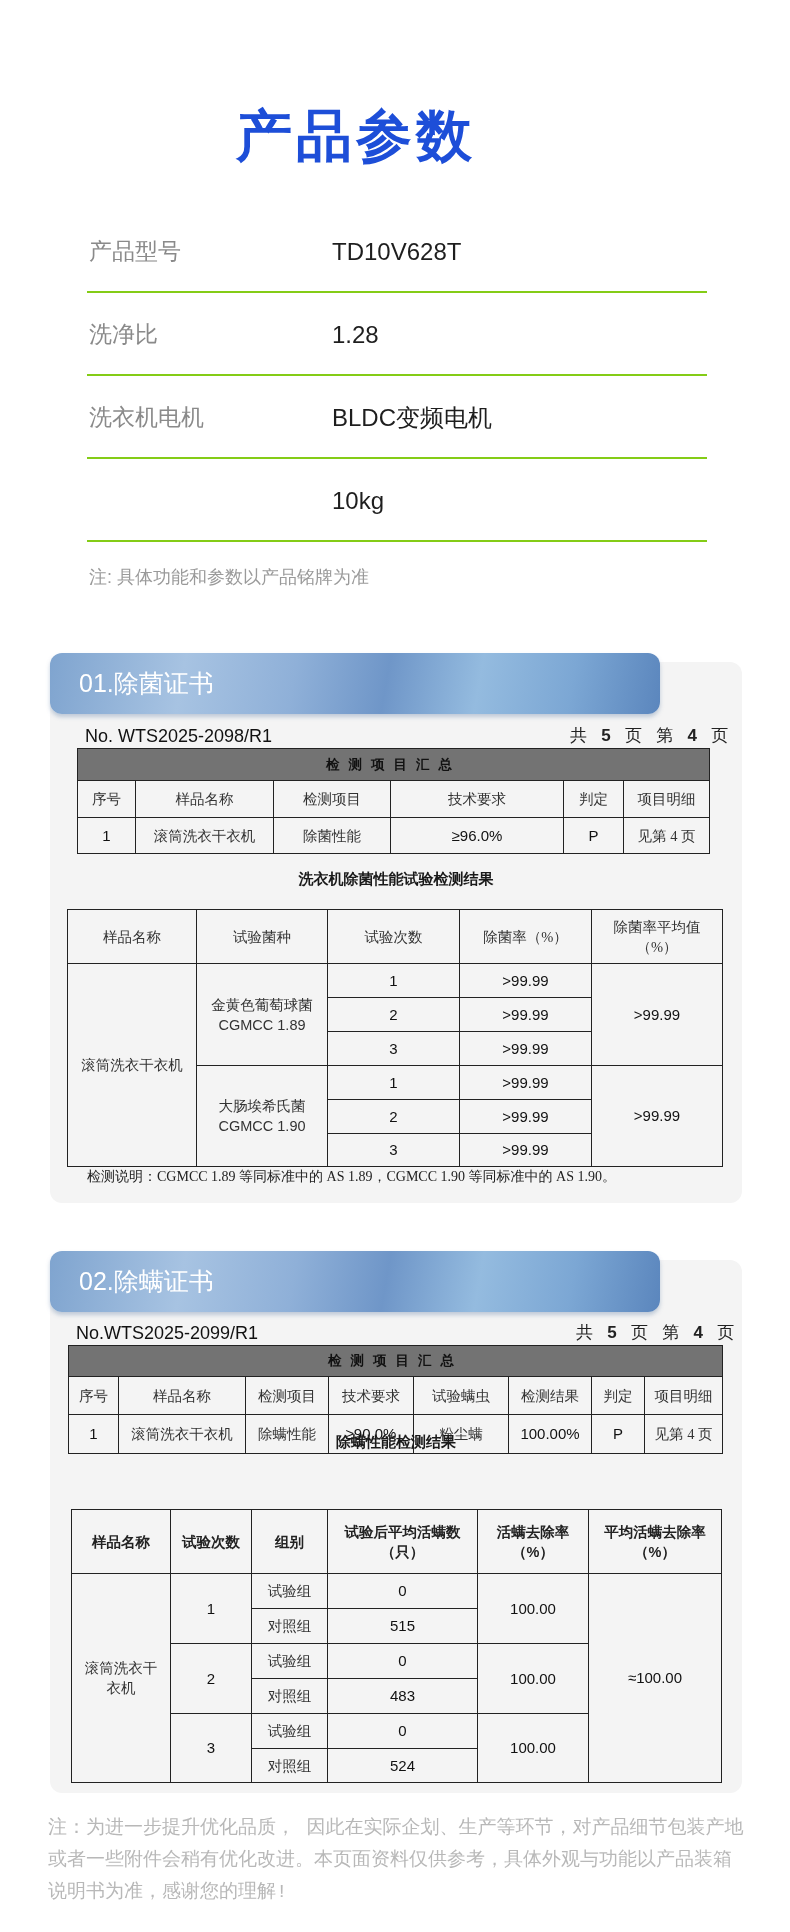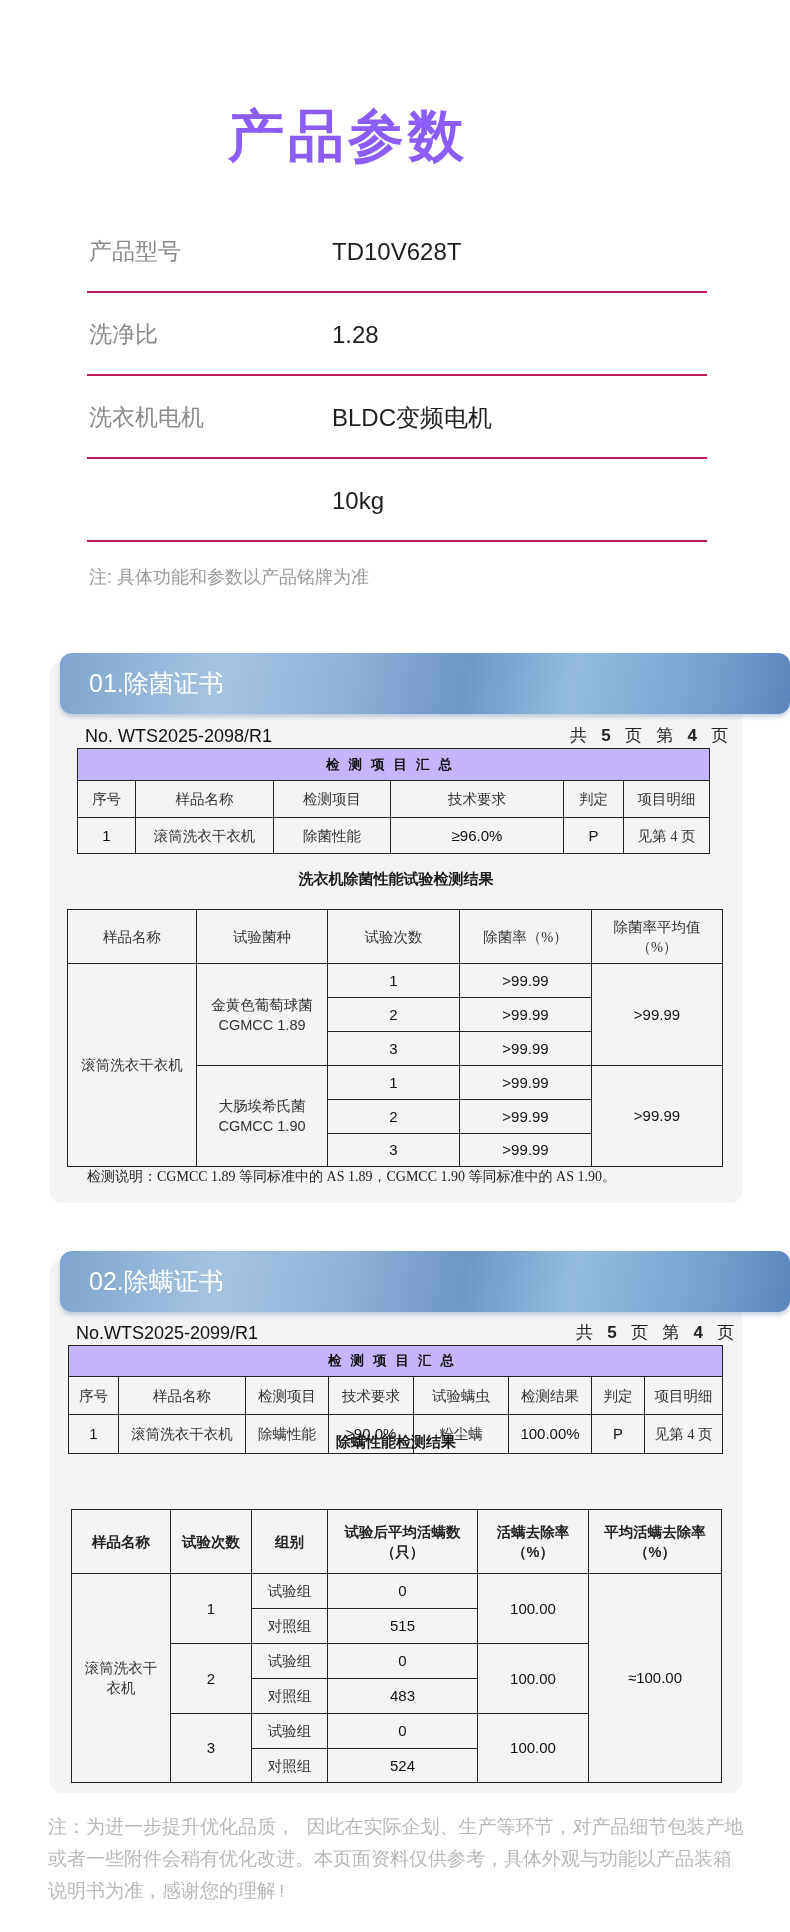--- a/index.html
+++ b/index.html
@@ -1,41 +1,41 @@
 <!DOCTYPE html>
 <html><head>
 <meta charset="utf-8">
 <style>
   * { box-sizing: border-box; margin: 0; padding: 0; }
   html, body { width: 790px; height: 1932px; background: #ffffff; overflow: hidden; }
   body { position: relative; font-family: "Liberation Sans", "DejaVu Sans", sans-serif; color: #222; }
 
-  .page-title { position: absolute; left: 0; top: 100px; width: 696px; text-align: center;
-    font-size: 56px; font-weight: bold; color: #8b5cf6; letter-spacing: 4px; line-height: 72px; }
-
-  .param-row { position: absolute; left: 87px; width: 620px; height: 83px; border-bottom: 2px solid #be185d; }
+  .page-title { position: absolute; left: 8px; top: 100px; width: 696px; text-align: center;
+    font-size: 56px; font-weight: bold; color: #1d4ed8; letter-spacing: 4px; line-height: 72px; }
+
+  .param-row { position: absolute; left: 87px; width: 620px; height: 83px; border-bottom: 2px solid #84cc16; }
   .param-label { position: absolute; left: 2px; top: 0; line-height: 83px; font-size: 23px; color: #8a8a8a; }
   .param-value { position: absolute; left: 245px; top: 0; line-height: 83px; font-size: 24px; color: #1e1e1e; }
   .param-note { position: absolute; left: 89px; top: 562px; font-size: 18px; color: #9a9a9a; line-height: 30px; }
 
   .card { position: absolute; left: 50px; width: 692px; background: #f4f4f4; border-radius: 12px; }
-  .banner { position: absolute; left: 60px; width: 730px; height: 61px; border-radius: 12px;
+  .banner { position: absolute; left: 50px; width: 610px; height: 61px; border-radius: 12px;
     background: linear-gradient(100deg, #7fa4cf 0%, #a7c3e2 22%, #8fb0d8 40%, #6f96c8 55%, #94bbdf 70%, #7ca7d4 85%, #5b86bd 100%);
     box-shadow: 0 3px 4px rgba(90,120,160,0.35); }
   .banner-title { position: absolute; left: 29px; top: 0; line-height: 61px; font-size: 25px; color: #ffffff; }
 
   .doc-no { position: absolute; font-size: 18px; color: #111; line-height: 24px; }
   .page-info { position: absolute; font-size: 17px; color: #222; line-height: 24px; font-family: "Liberation Serif", "DejaVu Serif", serif; letter-spacing: 5px; }
   .page-info b { font-family: "Liberation Sans", sans-serif; font-weight: bold; }
 
   table.grid { position: absolute; border-collapse: collapse; table-layout: fixed; background: #f4f4f4; }
   table.grid td { border: 1.5px solid #222; text-align: center; vertical-align: middle; font-size: 14.5px;
     color: #333; font-family: "Liberation Serif", "DejaVu Serif", serif; padding: 0; line-height: 20px; }
   table.grid td.num { font-family: "Liberation Sans", sans-serif; color: #111; font-size: 15px; }
-  table.grid td.gray { background: #c4b5fd; font-weight: bold; letter-spacing: 9px; font-size: 13.5px; color: #111; }
+  table.grid td.gray { background: #737373; font-weight: bold; letter-spacing: 9px; font-size: 13.5px; color: #111; }
   table.grid.bold-head tr.head td { font-weight: bold; color: #222; font-family: "Liberation Sans", sans-serif; }
   .sub-title { position: absolute; left: 50px; width: 692px; text-align: center; font-size: 15px; font-weight: bold; color: #1a1a1a; }
   .cert-note { position: absolute; font-size: 14px; color: #222; white-space: nowrap; font-family: "Liberation Serif", "DejaVu Serif", serif; }
 
   .footer-note { position: absolute; left: 48px; top: 1812px; width: 696px; font-size: 19px; color: #b8b8b8; line-height: 32px; font-family: Liberation Mono, monospace; }
 </style>
 </head>
 <body>
 
 <div class="page-title">产品参数</div>

